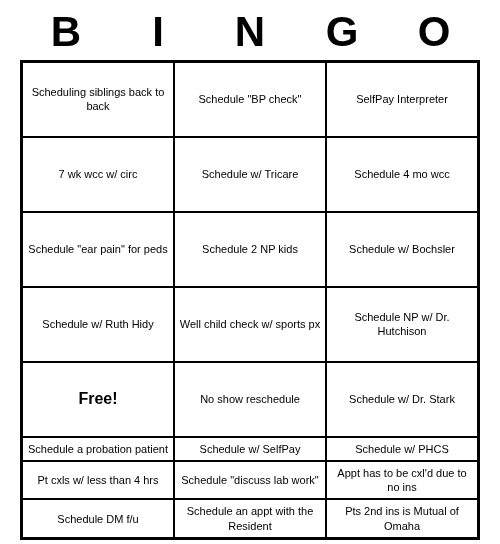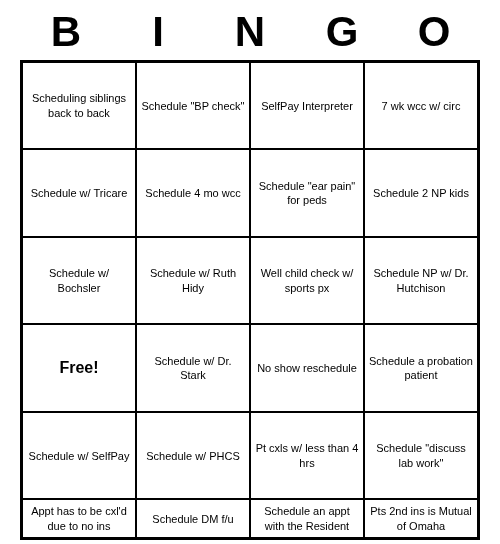--- a/index.html
+++ b/index.html
@@ -20,21 +20,21 @@
       padding: 8px 0 4px 0;
     }
     #bingo-title span {
       font-size: 42px;
       font-weight: bold;
       width: 88px;
       text-align: center;
     }
     #bingo-grid {
       display: grid;
-      grid-template-columns: repeat(4, 1fr);
+      grid-template-columns: repeat(3, 1fr);
       grid-template-rows: repeat(5, 1fr);
       width: 460px;
       height: 480px;
       border: 2px solid #000;
     }
     .bingo-cell {
       border: 1px solid #000;
       display: flex;
       align-items: center;
       justify-content: center;
@@ -69,22 +69,22 @@
     <div class="bingo-cell">7 wk wcc w/ circ</div>
     <div class="bingo-cell">Schedule w/ Tricare</div>
     <div class="bingo-cell">Schedule 4 mo wcc</div>
     <div class="bingo-cell">Schedule "ear pain" for peds</div>
     <div class="bingo-cell">Schedule 2 NP kids</div>
     <div class="bingo-cell">Schedule w/ Bochsler</div>
     <div class="bingo-cell">Schedule w/ Ruth Hidy</div>
     <div class="bingo-cell">Well child check w/ sports px</div>
     <div class="bingo-cell">Schedule NP w/ Dr. Hutchison</div>
     <div class="bingo-cell free">Free!</div>
+    <div class="bingo-cell">No show reschedule</div>
     <div class="bingo-cell">Schedule w/ Dr. Stark</div>
-    <div class="bingo-cell">No show reschedule</div>
     <div class="bingo-cell">Schedule a probation patient</div>
     <div class="bingo-cell">Schedule w/ SelfPay</div>
     <div class="bingo-cell">Schedule w/ PHCS</div>
     <div class="bingo-cell">Pt cxls w/ less than 4 hrs</div>
     <div class="bingo-cell">Schedule "discuss lab work"</div>
     <div class="bingo-cell">Appt has to be cxl'd due to no ins</div>
     <div class="bingo-cell">Schedule DM f/u</div>
     <div class="bingo-cell">Schedule an appt with the Resident</div>
     <div class="bingo-cell">Pts 2nd ins is Mutual of Omaha</div>
   </div>

